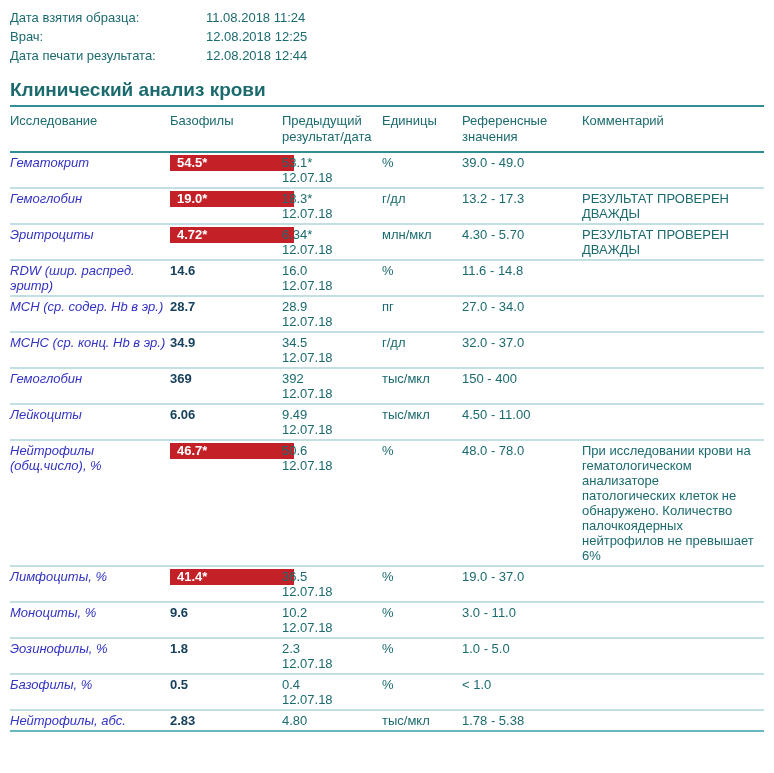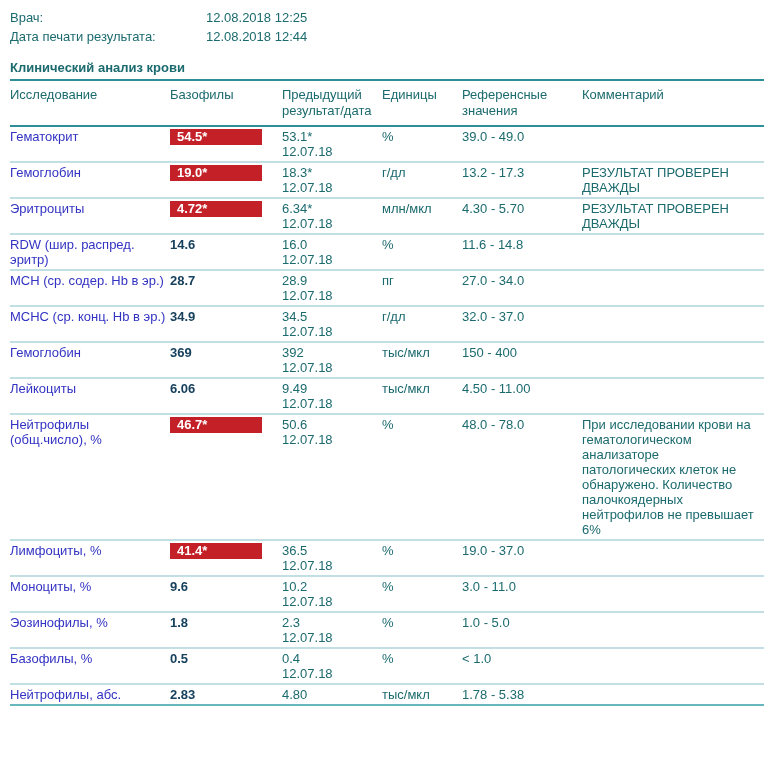--- a/index.html
+++ b/index.html
@@ -23,21 +23,21 @@
   .page{padding:8px 10px 4px 10px;box-sizing:border-box;width:774px;}
 
   
   .meta{margin-bottom:14px;}
   .meta-row{display:flex;line-height:19px;}
   .meta-label{width:196px;flex:0 0 196px;}
   .meta-value{flex:1;}
 
   
   .section-title{
-    font-size:13px;
+    font-size:19px;
     font-weight:bold;
     color:var(--teal-text);
     margin:0 0 4px 0;
   }
 
   
   table.results{
     width:754px;
     border-collapse:collapse;
     table-layout:fixed;
@@ -62,38 +62,42 @@
   }
   tbody td{
     vertical-align:top;
     padding:2px 8px 2px 0;
     line-height:15px;
     border-top:2px solid var(--line-light);
   }
   tbody td.c-name{padding-right:2px;}
   tbody tr:first-child td{border-top:none;}
 
-  .test-name{color:var(--blue-label);}
+  .test-name{color:var(--blue-label);font-style:italic;}
   .result-val{font-weight:bold;color:var(--result-navy);}
   .result-val.flagged{
     display:inline-block;
     box-sizing:border-box;
-    width:92px;
+    width:124px;
     background:var(--flag-red);
     color:var(--flag-text);
     padding:0 0 1px 7px;
   }
   .prev-val,.prev-date,.units-val,.ref-val,.comment-val{color:var(--teal-text);}
 </style>
 </head>
 <body>
 
 <div class="page">
 
   <div class="meta">
+  <div class="meta-row">
+    <span class="meta-label">Дата взятия образца:</span>
+    <span class="meta-value">11.08.2018 11:24</span>
+  </div>
 
 
   <div class="meta-row">
     <span class="meta-label">Врач:</span>
     <span class="meta-value">12.08.2018 12:25</span>
   </div>
 
   <div class="meta-row">
     <span class="meta-label">Дата печати результата:</span>
     <span class="meta-value">12.08.2018 12:44</span>

